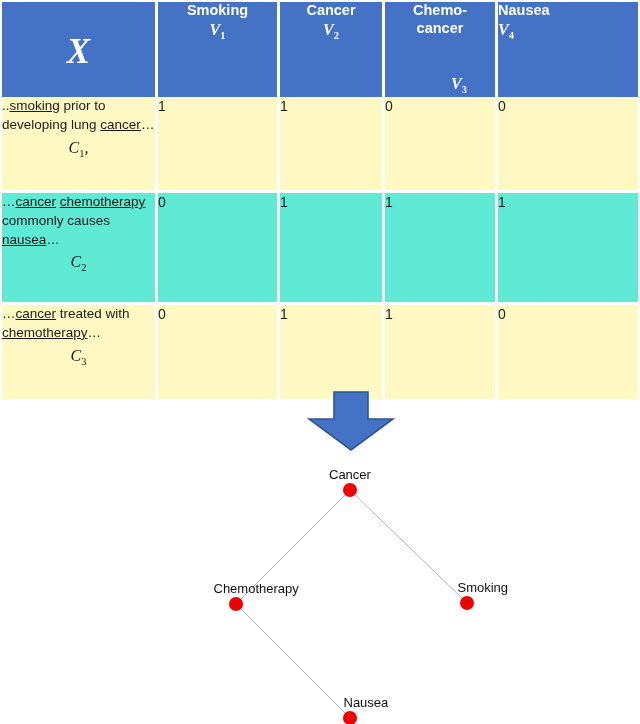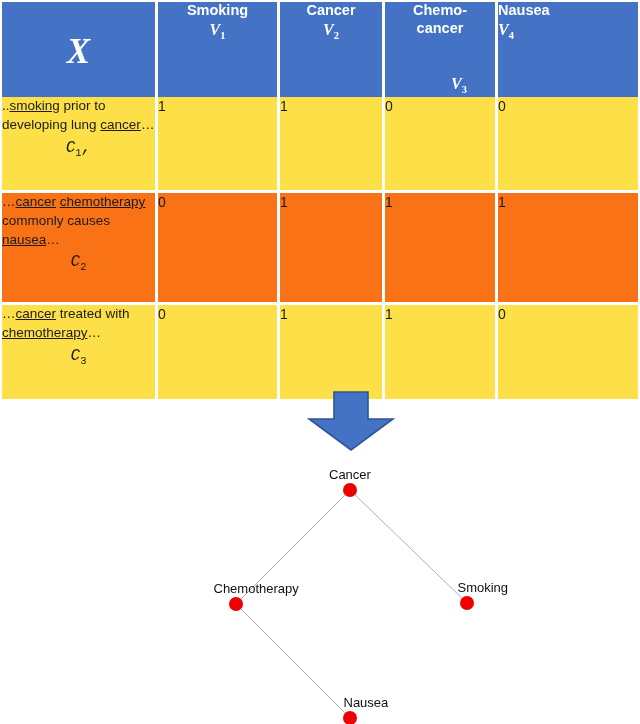--- a/index.html
+++ b/index.html
@@ -77,42 +77,42 @@
     font-size: 16px;
     text-align: center;
   }
   .vsym sub {
     font-size: 10.5px;
     font-style: normal;
     font-weight: bold;
   }
 
   
-  .row-a td { background: #fde047; }
-  .row-b td { background: #f97316; }
+  .row-a td { background: #fef9c3; }
+  .row-b td { background: #5eead4; }
 
   .cell {
     border-right: 3px solid #ffffff;
     border-bottom: 3px solid #ffffff;
     box-sizing: border-box;
     padding: 7px 8px 6px 9px;
     font-size: 13.5px;
     line-height: 1.38;
     color: #1b1b1b;
   }
   .cell:last-child { border-right: none; }
   tr:last-child .cell { border-bottom: none; }
 
   .sent-cell { }
   .sent-text u { text-decoration: underline; text-underline-offset: 1px; }
   .cid {
     display: block;
     text-align: center;
     margin-top: 2px;
-    font-family: Liberation Mono, monospace;
+    font-family: Liberation Serif, serif;
     font-style: italic;
     font-size: 16px;
   }
   .cid sub { font-size: 10.5px; font-style: normal; }
 
   .val-cell { font-size: 14px; }
 
   .r1 { height: 96px; }
   .r2 { height: 112px; }
   .r3 { height: 94px; margin-top: 45px; }

